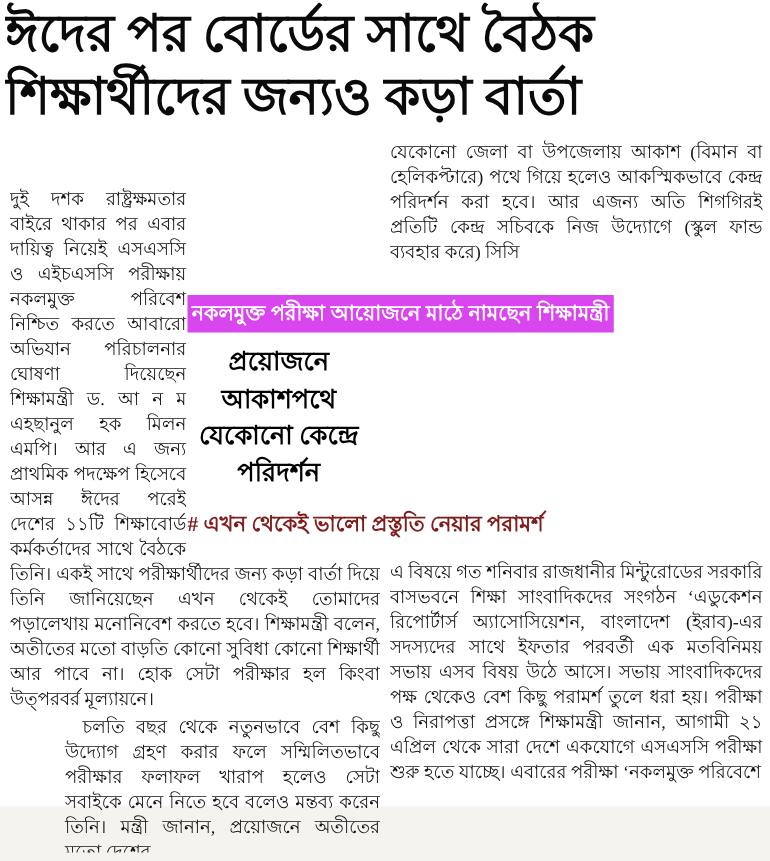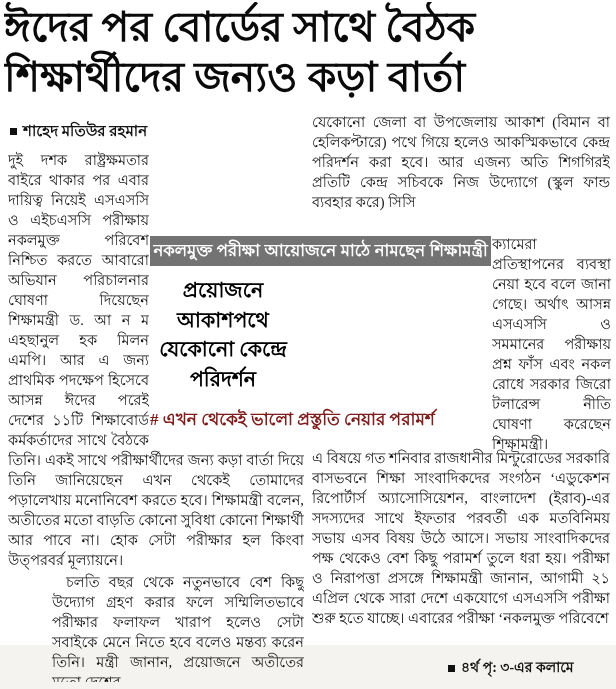--- a/index.html
+++ b/index.html
@@ -31,21 +31,21 @@
     font-size:14.5px;line-height:1.38;text-align:justify;
   }
   .col-left-top{left:8px;top:150px;width:141px;height:298px;}
   .col-left-bottom{left:8px;top:450px;width:296px;height:232px;}
   .col-right-top{left:312px;top:112px;width:298px;height:124px;}
   .col-right-side{left:492px;top:234px;width:119px;height:222px;}
   .col-right-bottom{left:312px;top:448px;width:298px;height:208px;}
   .para2{text-indent:14px;margin-top:2px;margin-left:44px;}
   .banner{
     left:150px;top:236px;width:341px;height:30px;
-    background:#737373;color:#ffffff;
+    background:#d946ef;color:#ffffff;
     font-weight:bold;font-size:16.5px;
     display:flex;align-items:center;justify-content:center;
     font-family:"Liberation Sans", sans-serif;
   }
   .subhead{
     top:276px;height:126px;
     font-weight:bold;font-size:20.5px;line-height:1.45;
     text-align:center;color:#000000;
     display:flex;align-items:flex-start;justify-content:center;
   }
@@ -64,43 +64,34 @@
 </head>
 <body>
 
 <div class="paper">
 
   <div class="abs headline">
     <div>ঈদের পর বোর্ডের সাথে বৈঠক</div>
     <div>শিক্ষার্থীদের জন্যও কড়া বার্তা</div>
   </div>
 
-  <div class="abs byline">
-    <span class="sq"></span>
-    <span>শাহেদ মতিউর রহমান</span>
-  </div>
 
   <div class="abs bodytxt col-right-top">যেকোনো জেলা বা উপজেলায় আকাশ (বিমান বা হেলিকপ্টারে) পথে গিয়ে হলেও আকস্মিকভাবে কেন্দ্র পরিদর্শন করা হবে। আর এজন্য অতি শিগগিরই প্রতিটি কেন্দ্র সচিবকে নিজ উদ্যোগে (স্কুল ফান্ড ব্যবহার করে) সিসি</div>
 
   <div class="abs bodytxt col-left-top">দুই দশক রাষ্ট্রক্ষমতার বাইরে থাকার পর এবার দায়িত্ব নিয়েই এসএসসি ও এইচএসসি পরীক্ষায় নকলমুক্ত পরিবেশ নিশ্চিত করতে আবারো অভিযান পরিচালনার ঘোষণা দিয়েছেন শিক্ষামন্ত্রী ড. আ ন ম এহছানুল হক মিলন এমপি। আর এ জন্য প্রাথমিক পদক্ষেপ হিসেবে আসন্ন ঈদের পরেই দেশের ১১টি শিক্ষাবোর্ড কর্মকর্তাদের সাথে বৈঠকে বসবেন</div>
 
   <div class="abs banner">নকলমুক্ত পরীক্ষা আয়োজনে মাঠে নামছেন শিক্ষামন্ত্রী</div>
 
-  <div class="abs bodytxt col-right-side">ক্যামেরা প্রতিস্থাপনের ব্যবস্থা নেয়া হবে বলে জানা গেছে। অর্থাৎ আসন্ন এসএসসি ও সমমানের পরীক্ষায় প্রশ্ন ফাঁস এবং নকল রোধে সরকার জিরো টলারেন্স নীতি ঘোষণা করেছেন শিক্ষামন্ত্রী।</div>
 
   <div class="abs subhead subhead-left">প্রয়োজনে আকাশপথে যেকোনো কেন্দ্রে পরিদর্শন</div>
 
 
   <div class="abs hashline"># এখন থেকেই ভালো প্রস্তুতি নেয়ার পরামর্শ</div>
 
   <div class="abs bodytxt col-left-bottom">
     <div>তিনি। একই সাথে পরীক্ষার্থীদের জন্য কড়া বার্তা দিয়ে তিনি জানিয়েছেন এখন থেকেই তোমাদের পড়ালেখায় মনোনিবেশ করতে হবে। শিক্ষামন্ত্রী বলেন, অতীতের মতো বাড়তি কোনো সুবিধা কোনো শিক্ষার্থী আর পাবে না। হোক সেটা পরীক্ষার হল কিংবা উত্পরবর্র মূল্যায়নে।</div>
     <div class="para2">চলতি বছর থেকে নতুনভাবে বেশ কিছু উদ্যোগ গ্রহণ করার ফলে সম্মিলিতভাবে পরীক্ষার ফলাফল খারাপ হলেও সেটা সবাইকে মেনে নিতে হবে বলেও মন্তব্য করেন তিনি। মন্ত্রী জানান, প্রয়োজনে অতীতের মতো দেশের</div>
   </div>
 
   <div class="abs bodytxt col-right-bottom">এ বিষয়ে গত শনিবার রাজধানীর মিন্টুরোডের সরকারি বাসভবনে শিক্ষা সাংবাদিকদের সংগঠন ‘এডুকেশন রিপোর্টার্স অ্যাসোসিয়েশন, বাংলাদেশ (ইরাব)-এর সদস্যদের সাথে ইফতার পরবর্তী এক মতবিনিময় সভায় এসব বিষয় উঠে আসে। সভায় সাংবাদিকদের পক্ষ থেকেও বেশ কিছু পরামর্শ তুলে ধরা হয়। পরীক্ষা ও নিরাপত্তা প্রসঙ্গে শিক্ষামন্ত্রী জানান, আগামী ২১ এপ্রিল থেকে সারা দেশে একযোগে এসএসসি পরীক্ষা শুরু হতে যাচ্ছে। এবারের পরীক্ষা ‘নকলমুক্ত পরিবেশে</div>
 
-  <div class="abs footer-note">
-    <span class="sq"></span>
-    <span>৪র্থ পৃ: ৩-এর কলামে</span>
-  </div>
 
 </div>
 
 </body></html>

